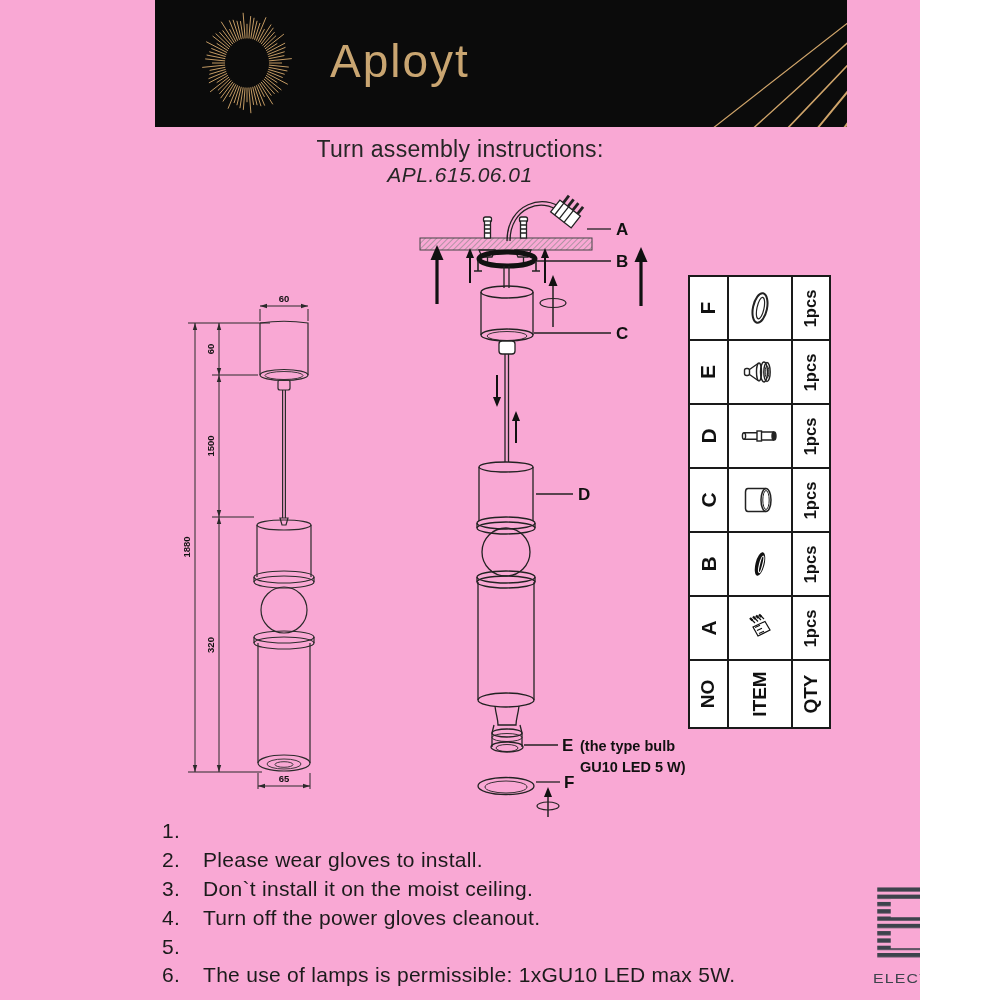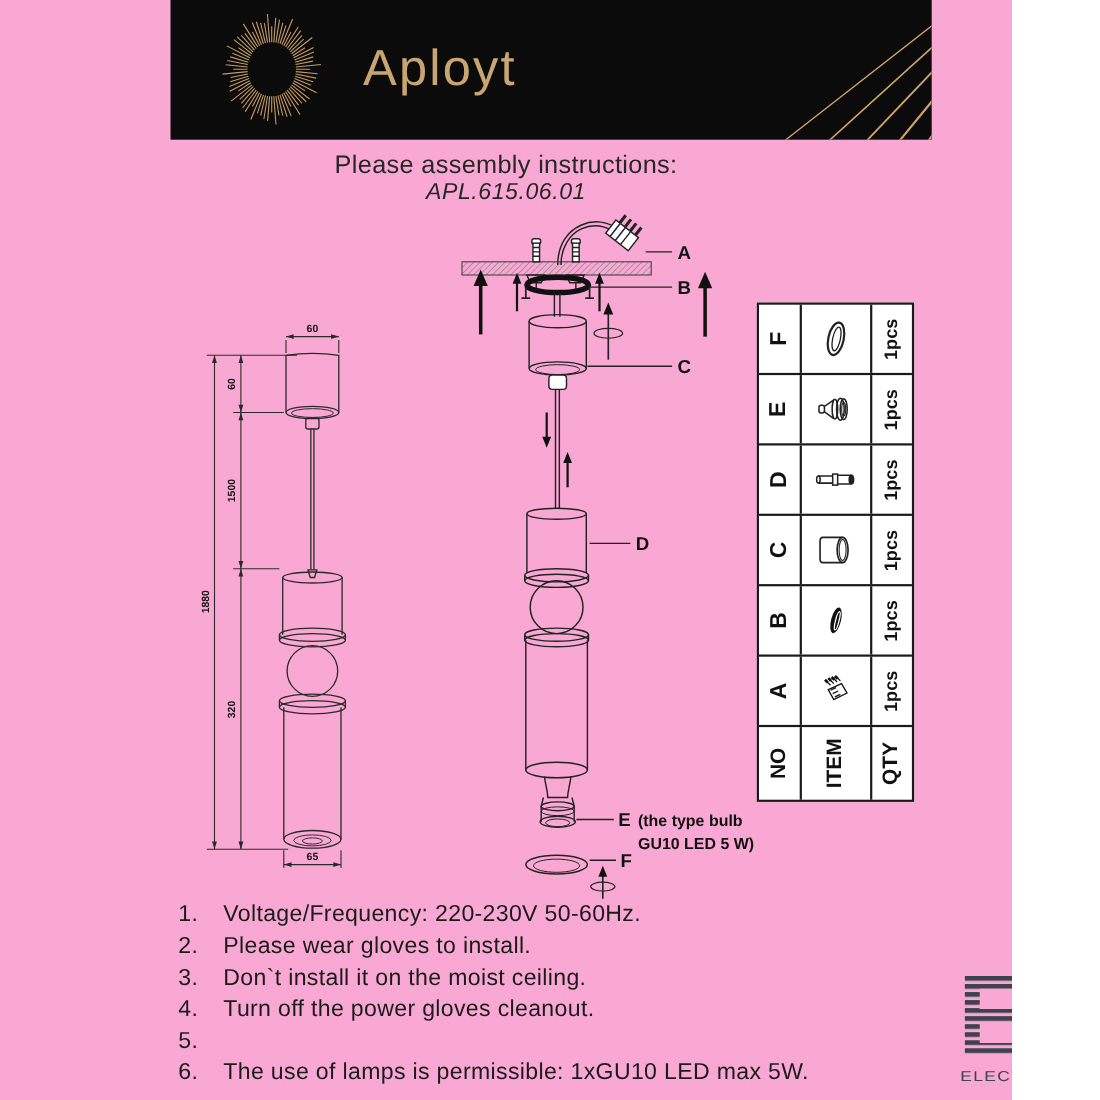--- a/index.html
+++ b/index.html
@@ -122,21 +122,21 @@
         <line x1="824.2" y1="-57.1" x2="458.6" y2="551.4" stroke="#cfa46a" stroke-width="2.40" stroke-linecap="round"></line>
         <line x1="821.2" y1="-59.1" x2="411.9" y2="521.0" stroke="#cfa46a" stroke-width="2.16" stroke-linecap="round"></line>
         <line x1="818.3" y1="-61.4" x2="367.6" y2="487.3" stroke="#cfa46a" stroke-width="1.92" stroke-linecap="round"></line>
         <line x1="815.5" y1="-63.8" x2="325.9" y2="450.4" stroke="#cfa46a" stroke-width="1.68" stroke-linecap="round"></line>
         <line x1="813.0" y1="-66.4" x2="287.0" y2="410.5" stroke="#cfa46a" stroke-width="1.44" stroke-linecap="round"></line>
         <line x1="810.6" y1="-69.2" x2="251.1" y2="367.9" stroke="#cfa46a" stroke-width="1.20" stroke-linecap="round"></line>
       </svg>
     <div class="brand">Aployt</div>
   </header>
 
-  <div class="title">Please assembly instructions:</div>
+  <div class="title">Turn assembly instructions:</div>
   <div class="model">APL.615.06.01</div>
 
   <svg class="left-drawing" width="150" height="515" viewBox="0 0 150 515" fill="none" stroke="#2a2a2a" stroke-width="1.2">
 
     <g stroke-width="1">
       <line x1="80" y1="21" x2="128" y2="21"></line>
       <polygon points="80,21 87,18.8 87,23.2" fill="#2a2a2a" stroke="none"></polygon>
       <polygon points="128,21 121,18.8 121,23.2" fill="#2a2a2a" stroke="none"></polygon>
       <line x1="80" y1="24" x2="80" y2="36"></line>
         <line x1="128" y1="24" x2="128" y2="36"></line>
@@ -441,21 +441,20 @@
         </div>
       <div class="pt-cell qty">
           <span class="rot pt-head">QTY</span>
         </div>
     </div>
   </div>
 
   <ol class="instructions">
     <li>
         <span class="num">1.</span>
-        <span class="txt">Voltage/Frequency: 220-230V 50-60Hz.</span>
       </li>
     <li>
         <span class="num">2.</span>
         <span class="txt">Please wear gloves to install.</span>
       </li>
     <li>
         <span class="num">3.</span>
         <span class="txt">Don`t install it on the moist ceiling.</span>
       </li>
     <li>

